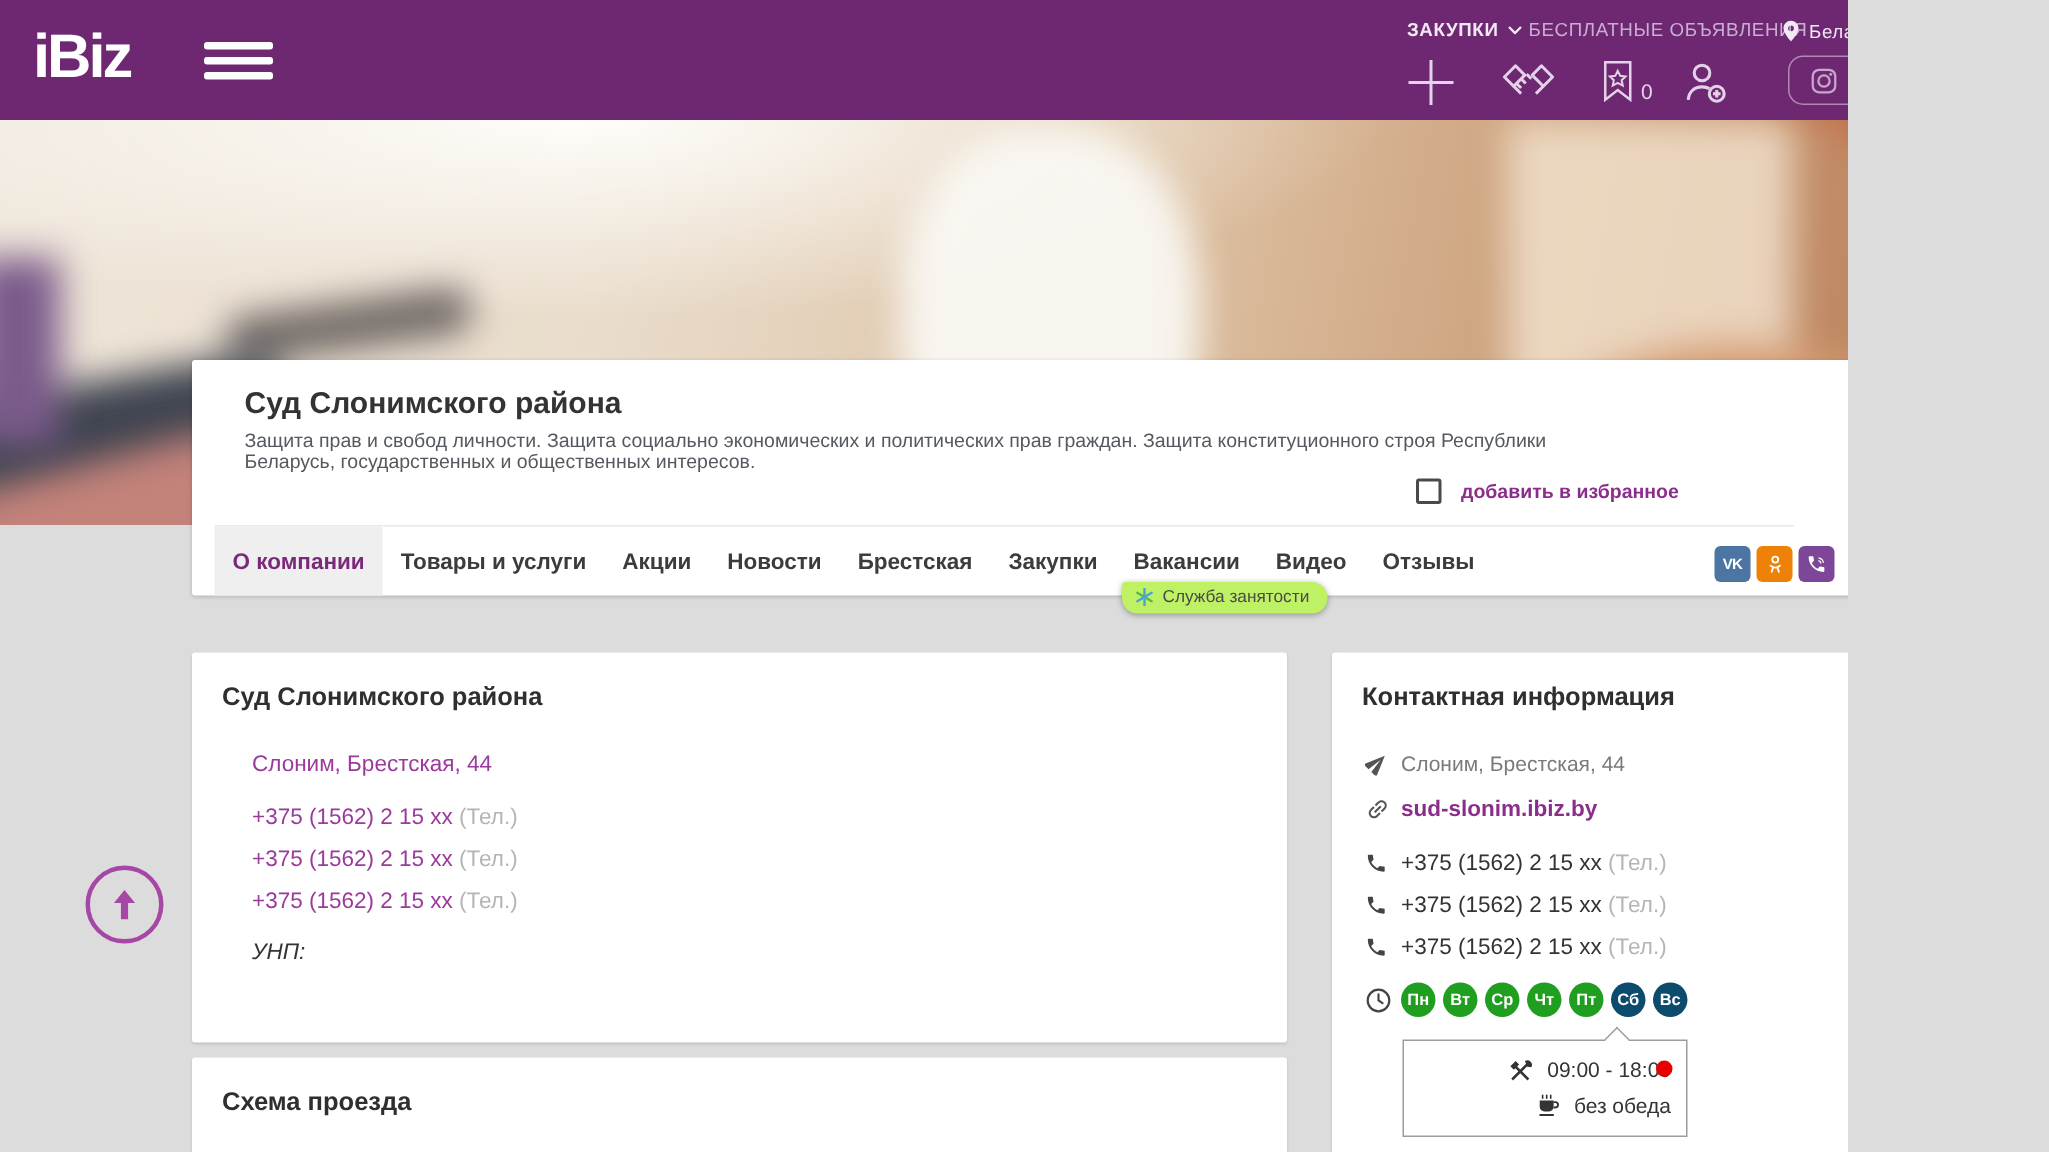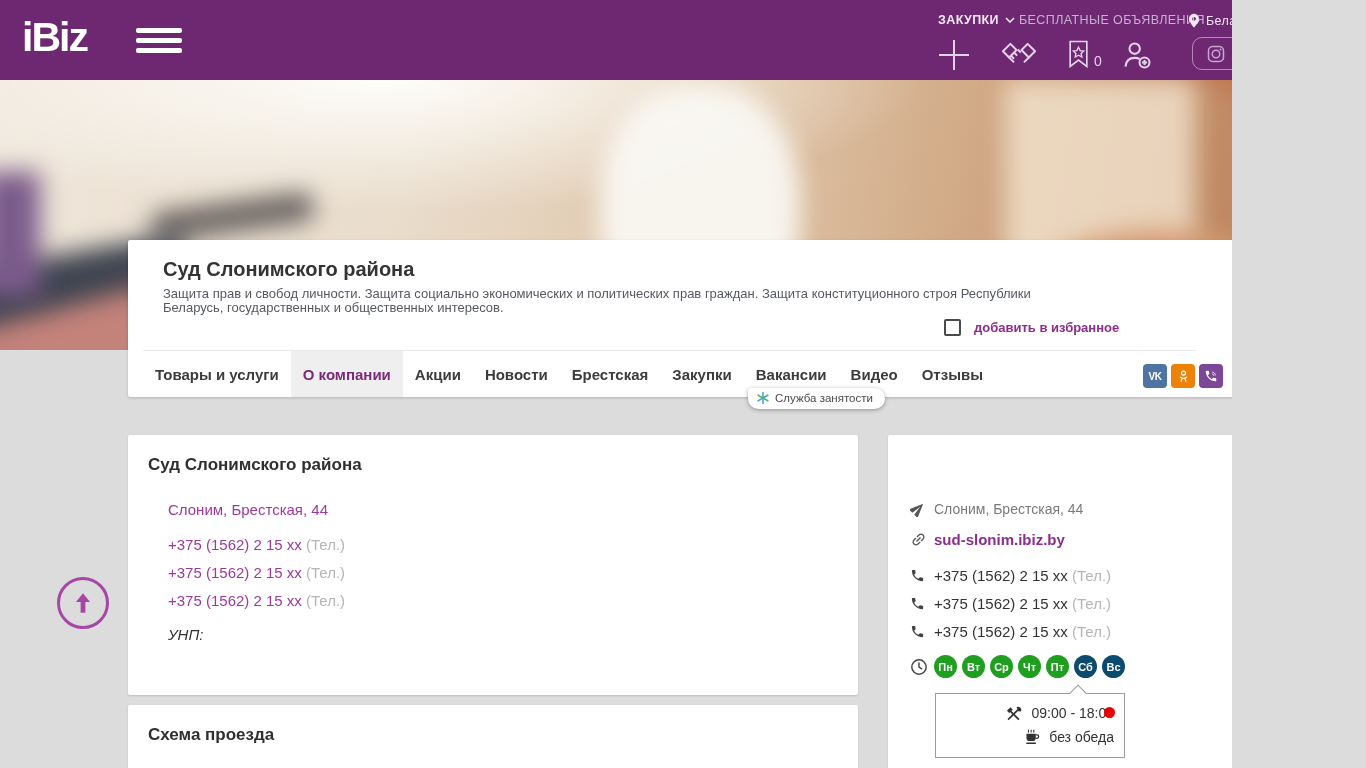--- a/index.html
+++ b/index.html
@@ -55,21 +55,21 @@
   .fav-label { font-size:13px; font-weight:bold; color:#8b2e8b; }
   .tab-row { position:absolute; left:15px; right:42px; bottom:0; height:47px; border-top:1px solid #e9e9e9; display:flex; }
   .tab { display:flex; align-items:center; padding:0 12px; font-size:15px; font-weight:bold; color:#3c3c3c; cursor:pointer; white-space:nowrap; }
   .tab.active { background:#efefef; color:#7b2a7b; }
   .tab-socials { position:absolute; right:15px; bottom:9px; display:flex; gap:4px; }
   .tsq { width:24px; height:24px; border-radius:4px; display:flex; align-items:center; justify-content:center; color:#fff; cursor:pointer; }
   .tsq.vk { background:#4c75a3; font-size:10px; font-weight:900; letter-spacing:-.5px; }
   .tsq.ok { background:#ee8208; }
   .tsq.viber { background:#7d4698; }
 
-  .tab-tooltip { position:absolute; left:748px; top:388px; z-index:25; background:#ffffff; border-radius:3px 12px 12px 12px; box-shadow:0 1px 4px rgba(0,0,0,.35); padding:4px 12px 5px 9px; display:flex; align-items:center; gap:6px; font-size:11.5px; color:#4a4a4a; white-space:nowrap; }
+  .tab-tooltip { position:absolute; left:748px; top:388px; z-index:25; background:#bef264; border-radius:3px 12px 12px 12px; box-shadow:0 1px 4px rgba(0,0,0,.35); padding:4px 12px 5px 9px; display:flex; align-items:center; gap:6px; font-size:11.5px; color:#4a4a4a; white-space:nowrap; }
 
   
   .card { position:absolute; background:#fff; border-radius:2px; box-shadow:0 1px 2px rgba(0,0,0,.14); z-index:5; }
   .card h2 { margin:20px 0 0 20px; font-size:17px; color:#2f2f2f; }
   #about-card { left:128px; top:435px; width:730px; height:260px; }
   #map-card   { left:128px; top:705px; width:730px; height:200px; }
   #contact-card { left:888px; top:435px; width:350px; height:400px; }
 
   .a-row { position:absolute; left:40px; font-size:15px; white-space:nowrap; }
   .purple-link { color:#9b3a9b; cursor:pointer; text-decoration:none; }
@@ -197,22 +197,22 @@
   <div class="main-card">
     <div class="company-title">Суд Слонимского района</div>
     <div class="company-desc">Защита прав и свобод личности. Защита социально экономических и политических прав граждан. Защита конституционного строя Республики Беларусь, государственных и общественных интересов.</div>
 
     <div class="fav-row">
       <div class="fav-check"></div>
       <div class="fav-label">добавить в избранное</div>
     </div>
 
     <div class="tab-row">
+      <div class="tab active">О компании</div>
       <div class="tab">Товары и услуги</div>
-      <div class="tab active">О компании</div>
       <div class="tab">Акции</div>
       <div class="tab">Новости</div>
       <div class="tab">Брестская</div>
       <div class="tab">Закупки</div>
       <div class="tab">Вакансии</div>
       <div class="tab">Видео</div>
       <div class="tab">Отзывы</div>
     </div>
 
     <div class="tab-socials">
@@ -258,20 +258,21 @@
       <span class="ph-type">(Тел.)</span>
     </div>
     <div class="a-row unp" style="top:191px;">УНП:</div>
   </div>
 
   <div class="card" id="map-card">
     <h2>Схема проезда</h2>
   </div>
 
   <div class="card" id="contact-card">
+    <h2>Контактная информация</h2>
 
     <div class="c-row" style="top:66px;">
       <span class="ic">
           <svg width="16" height="16" viewBox="0 0 24 24">
             <g transform="rotate(-45 12 12)">
               <path d="M2.01 21L23 12 2.01 3 2 10l15 2-15 2z" fill="#555"></path>
             </g>
           </svg>
         </span>
       <span class="c-text">Слоним, Брестская, 44</span>

